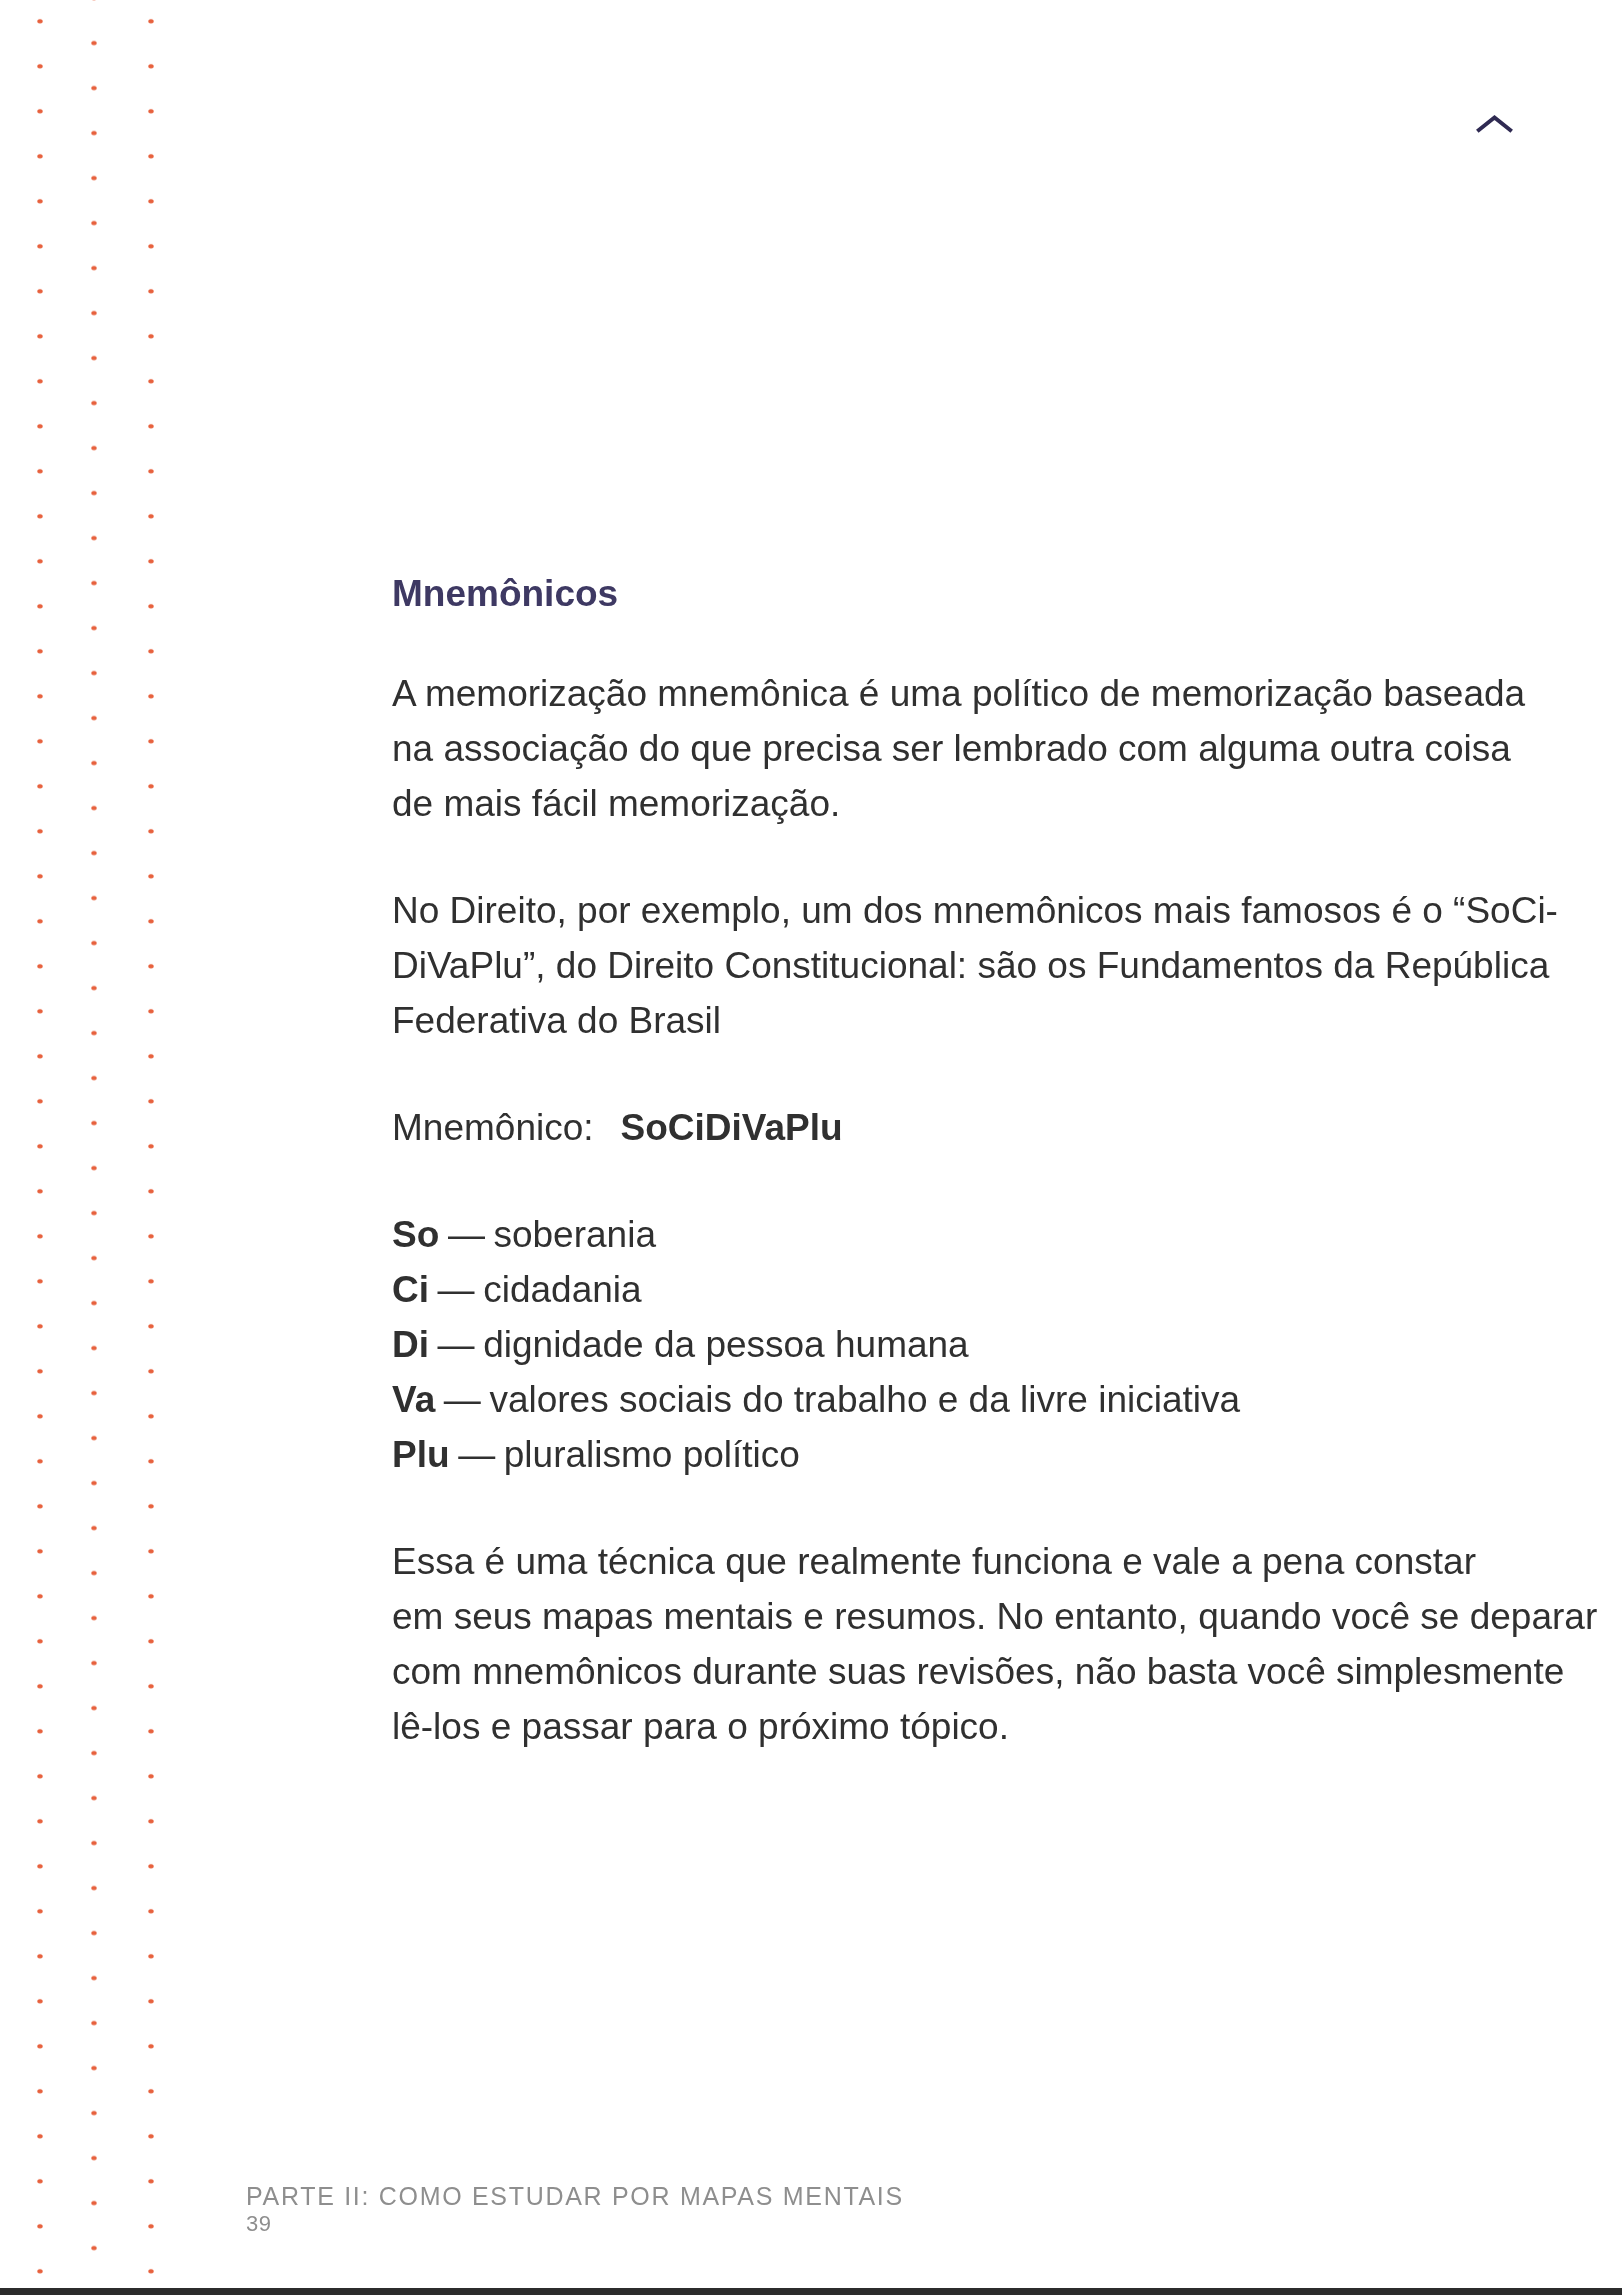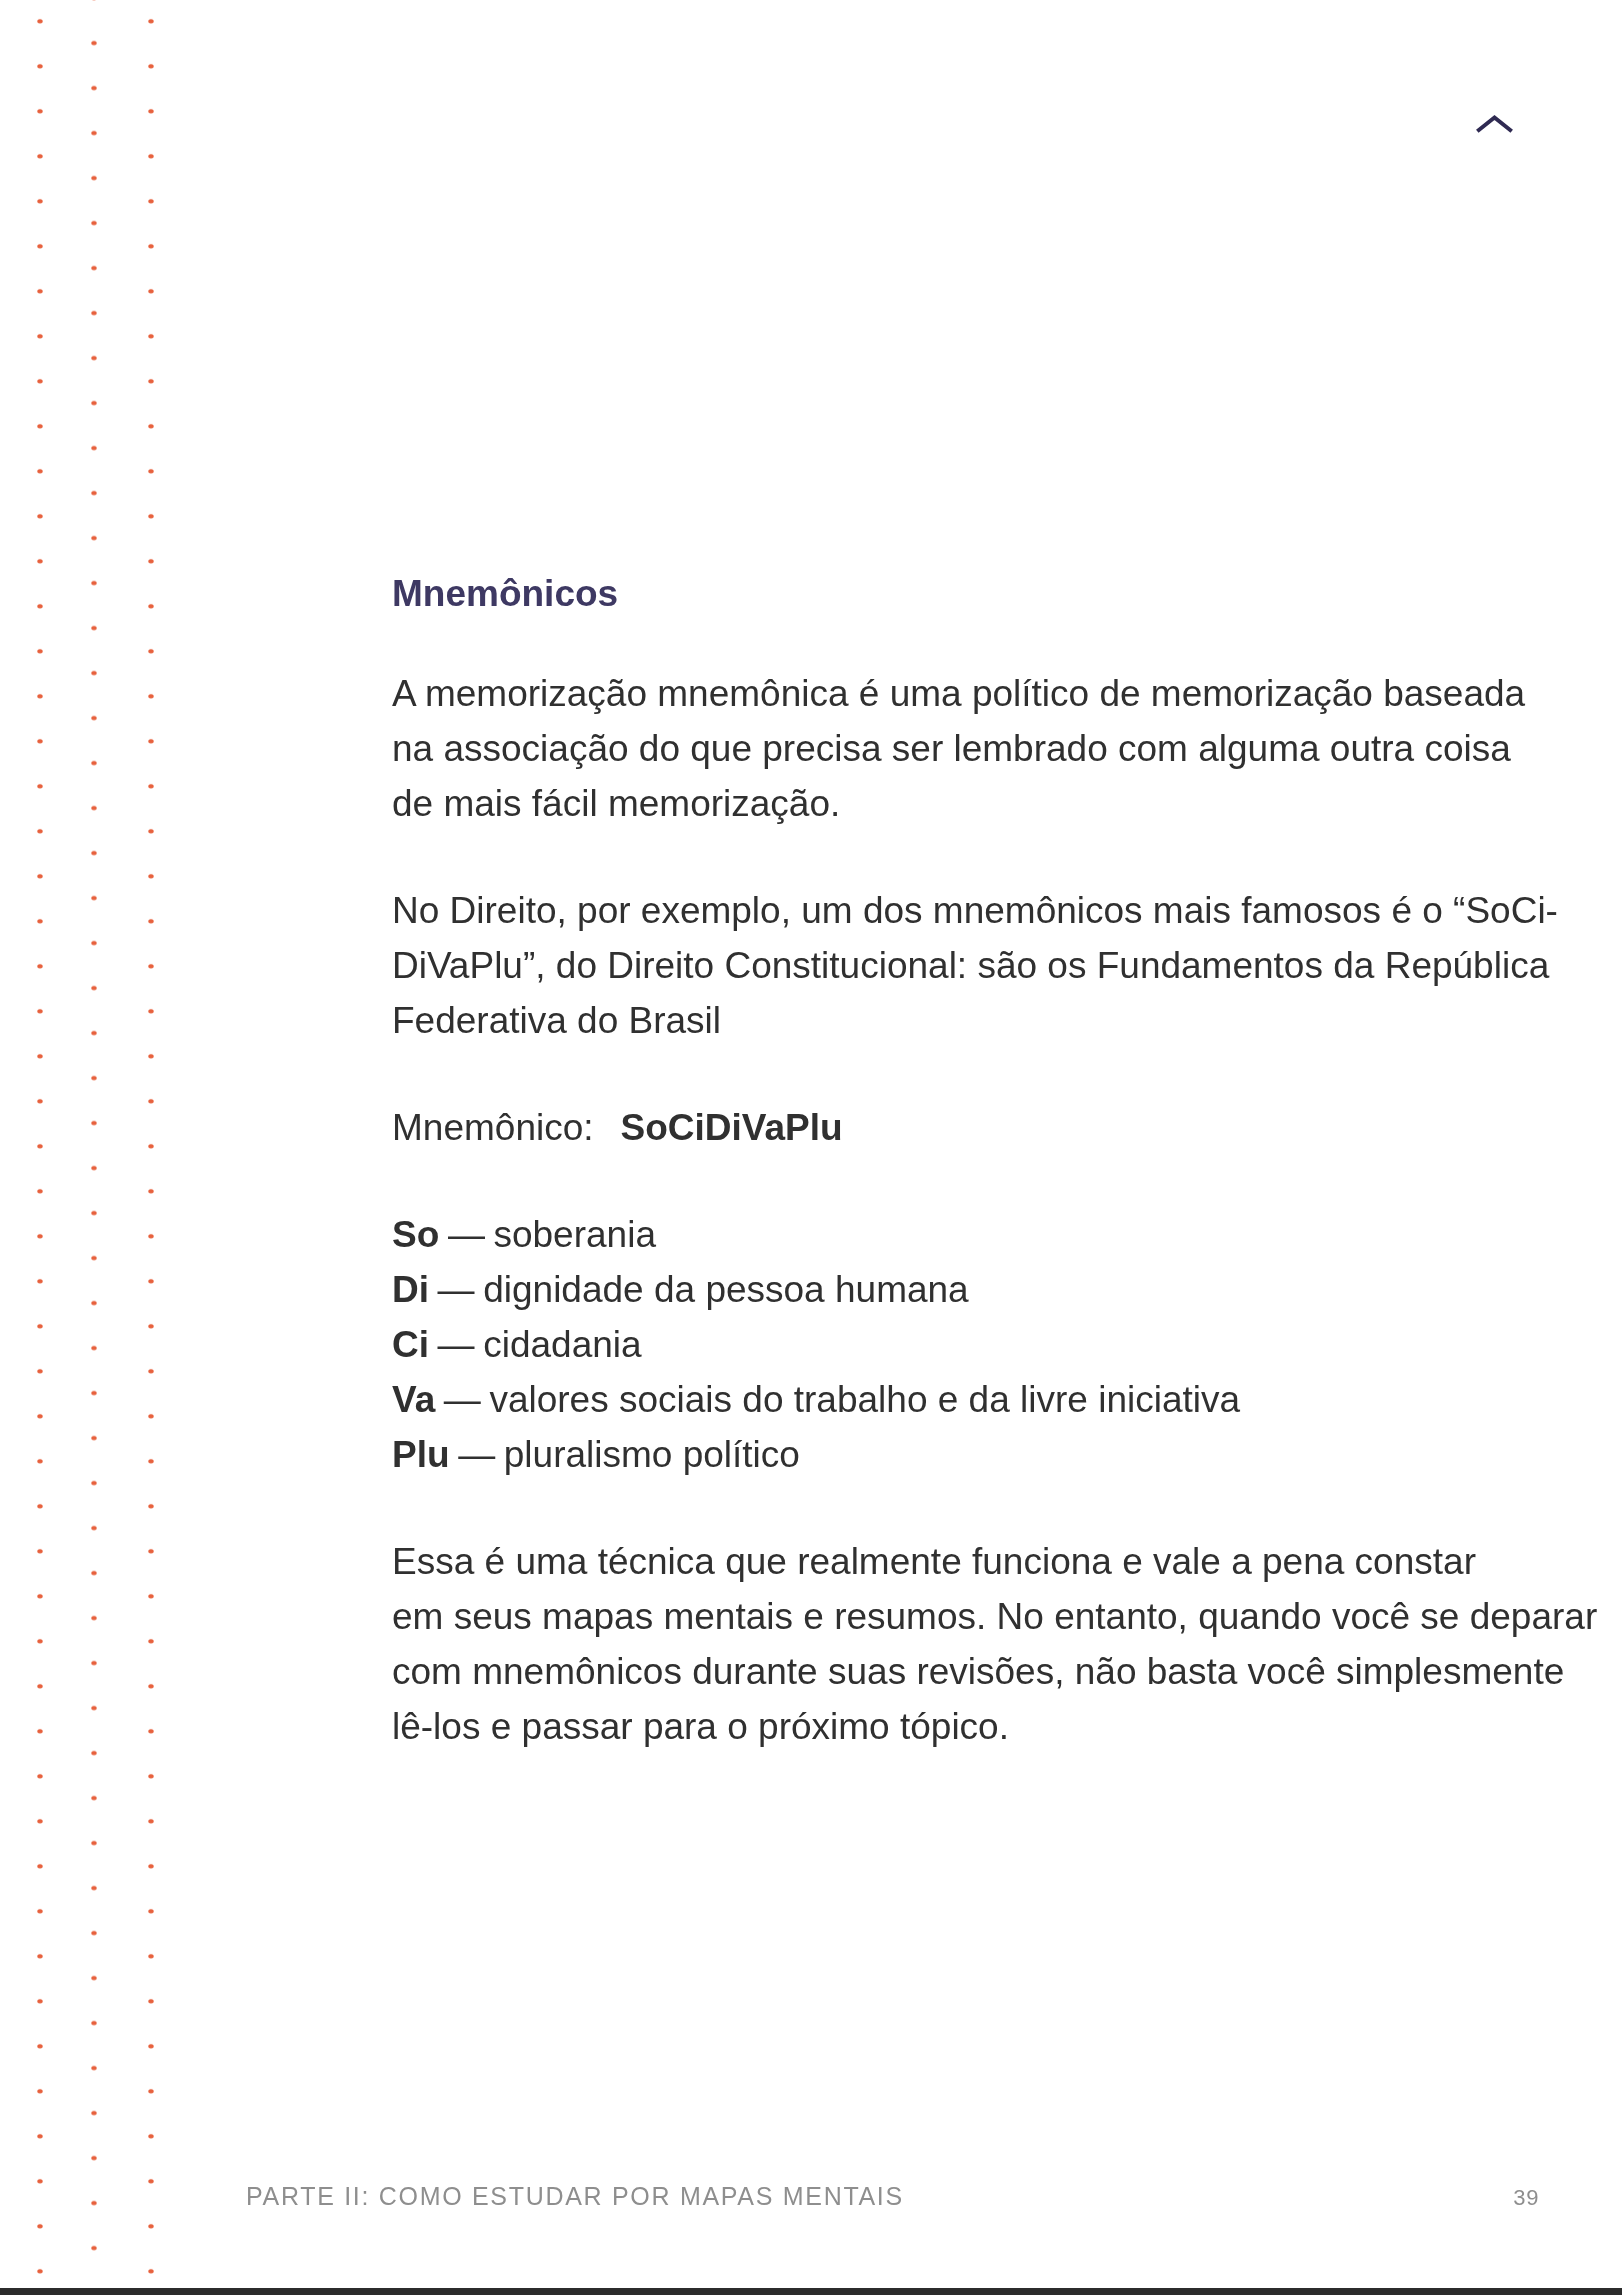--- a/index.html
+++ b/index.html
@@ -40,22 +40,23 @@
   }
   .para{margin:52px 0 0 0;}
   .line{white-space:nowrap;}
   .mn-label{white-space:nowrap;}
   .mn-value{font-weight:bold;margin-left:27px;}
   .abbr{font-weight:bold;}
   .dash{margin:0 8.6px;}
 
   .page-footer{
     position:absolute;left:246px;right:84px;top:2182px;
-    display:flex;justify-content:space-between;align-items:baseline;
+    display:flex;align-items:baseline;
     color:var(--footer-text);
+    flex-direction:column;
   }
   .footer-section{font-size:25px;letter-spacing:1.7px;white-space:nowrap;}
   .page-number{font-size:22px;letter-spacing:0.6px;}
 
   .bottom-bar{
     position:absolute;left:0;right:0;bottom:0;height:7.5px;
     background:var(--bottom-bar);
   }
 </style>
 </head>
@@ -90,23 +91,23 @@
       </div>
 
     <div class="para">
       <span class="mn-label">Mnemônico:</span><span class="mn-value">SoCiDiVaPlu</span>
     </div>
 
     <div class="para">
 
         <div class="line"><b class="abbr">So</b><span class="dash">—</span><span>soberania</span></div>
 
+        <div class="line"><b class="abbr">Ci</b><span class="dash">—</span><span>cidadania</span></div>
+
         <div class="line"><b class="abbr">Di</b><span class="dash">—</span><span>dignidade da pessoa humana</span></div>
-
-        <div class="line"><b class="abbr">Ci</b><span class="dash">—</span><span>cidadania</span></div>
 
         <div class="line"><b class="abbr">Va</b><span class="dash">—</span><span>valores sociais do trabalho e da livre iniciativa</span></div>
 
         <div class="line"><b class="abbr">Plu</b><span class="dash">—</span><span>pluralismo político</span></div>
       </div>
 
     <div class="para">
 
     <div class="line">Essa é uma técnica que realmente funciona e vale a pena constar</div>
         <div class="line">em seus mapas mentais e resumos. No entanto, quando você se deparar</div>

